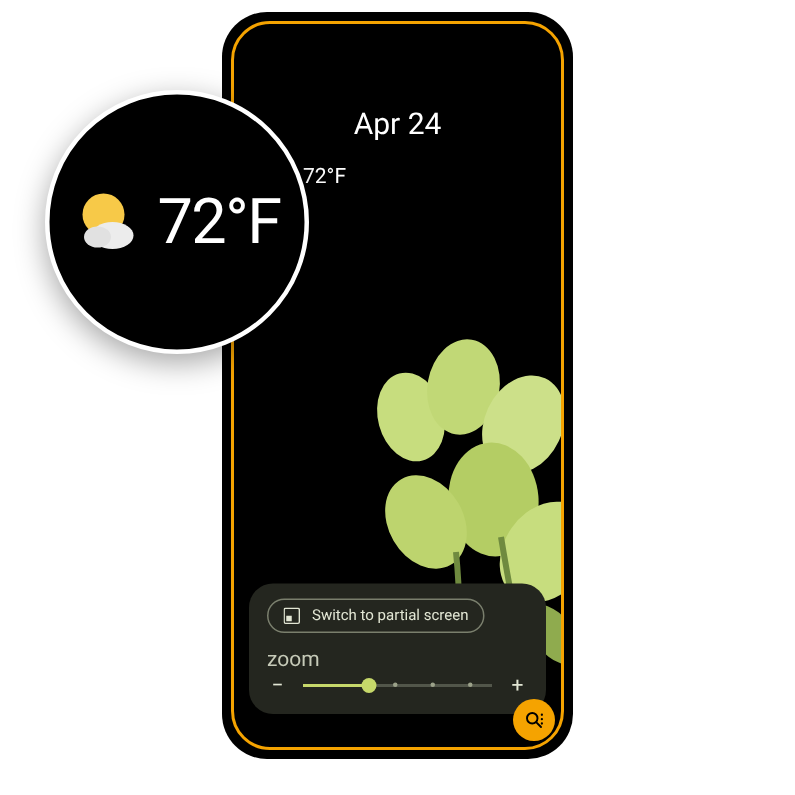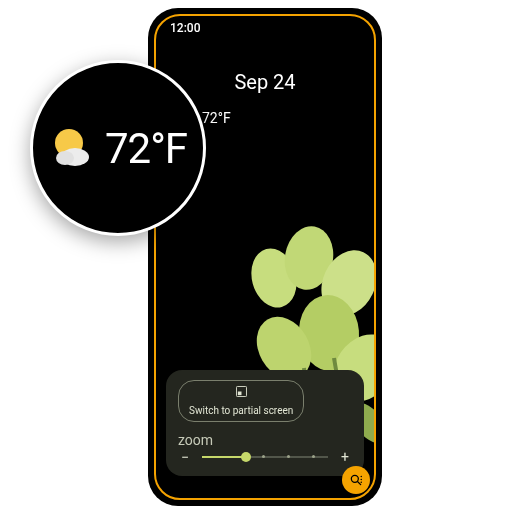--- a/index.html
+++ b/index.html
@@ -82,21 +82,20 @@
 .switch-pill {
   display: inline-flex;
   align-items: center;
   gap: 8px;
   border: 1px solid #7a7f6d;
   border-radius: 16px;
   padding: 5px 10px;
   font-size: 10px;
   color: #e2e6d4;
   cursor: pointer;
-  flex-direction: column;
 }
 .switch-pill .pill-icon {
   width: 11px;
   height: 11px;
   display: inline-block;
 }
 .zoom-label {
   font-size: 14px;
   margin-top: 10px;
   margin-bottom: 2px;
@@ -204,25 +203,22 @@
   height: 46px;
   position: relative;
 }
 </style>
 </head>
 <body>
 
 <div class="phone">
   <div class="bezel-orange">
 
-    <div class="status-bar">
-      <span>12:00</span>
-    </div>
-
-    <div class="date-row">Sep 24</div>
+
+    <div class="date-row">Apr 24</div>
 
     <div class="weather-small">
       <span>
         <svg width="16" height="16" viewBox="0 0 24 24">
             <circle cx="10" cy="10" r="6" fill="#f7c948"></circle>
             <ellipse cx="14" cy="16" rx="6" ry="4" fill="#e8e8e8"></ellipse>
           </svg>
       </span>
       <span>72°F</span>
     </div>

